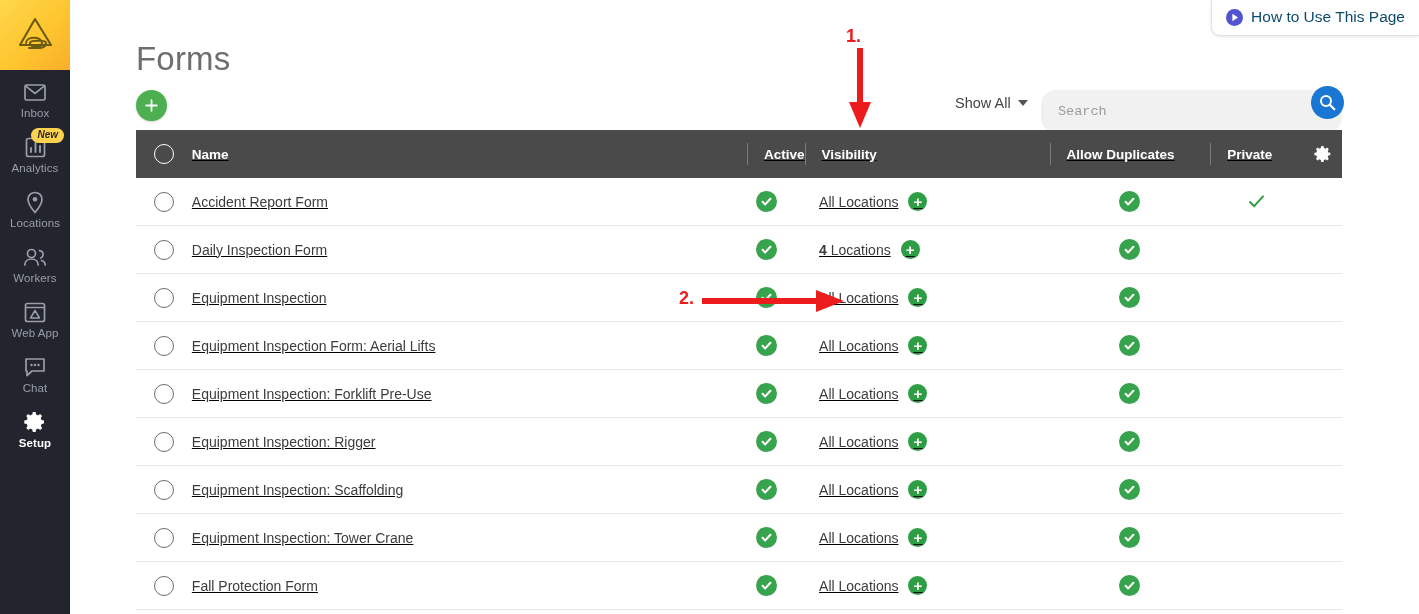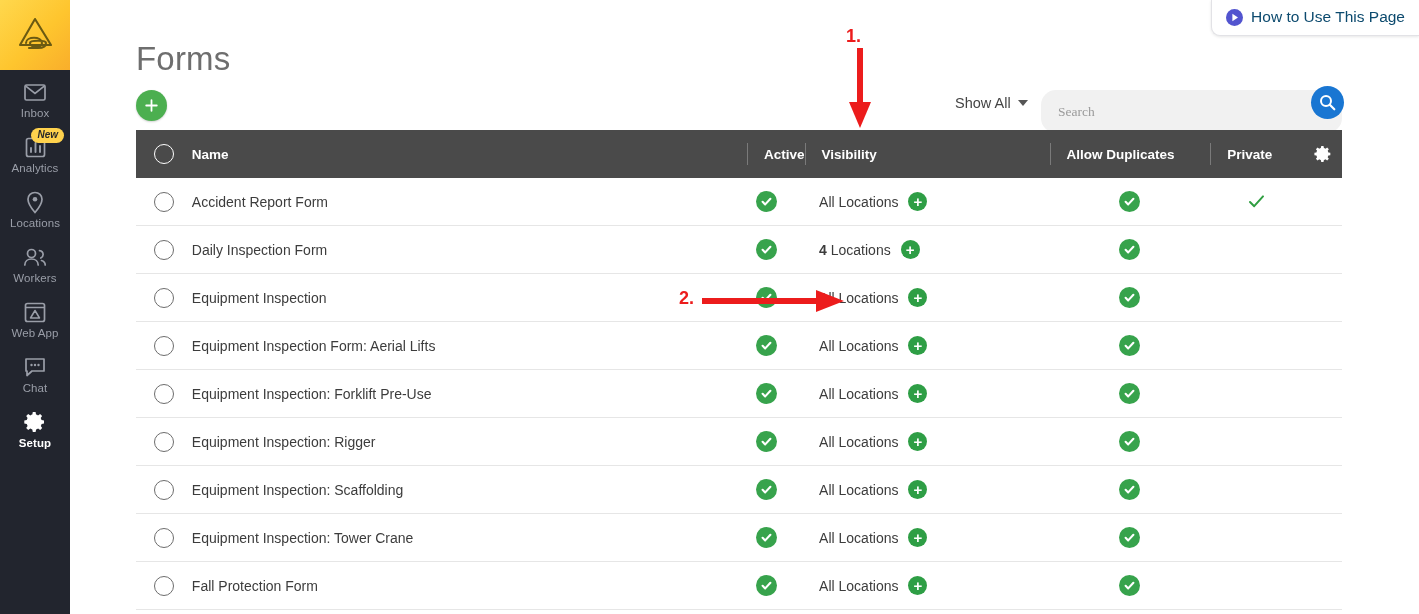--- a/index.html
+++ b/index.html
@@ -72,32 +72,32 @@
   }
   .caret-down {
     width:0; height:0; border-left:5px solid transparent; border-right:5px solid transparent;
     border-top:6px solid #555;
   }
   #search-wrap { position:absolute; left:1041px; top:90px; width:301px; height:29px; }
   #search-input {
     width:301px; height:43px; border:none; outline:none;
     background:#f1f1f1; border-radius:15px;
     padding:0 42px 0 17px; font-size:13.5px; color:#6d28d9;
-    font-family:Liberation Serif, serif;
+    font-family:Liberation Mono, monospace;
   }
   #search-input::placeholder { color:#9b9b9b; }
   #search-btn {
     position:absolute; right:-2px; top:-4px;
     width:33px; height:33px; border-radius:50%;
     background:#1976d2; display:flex; align-items:center; justify-content:center;
     cursor:pointer;
   }
 
   
-  #table { position:absolute; left:136px; top:130px; width:1206px; }
+  #table { position:absolute; left:136px; top:130px; width:1206px;text-decoration:underline; }
   .thead {
     height:48px; background:#4a4a4a; color:#fff;
     display:flex; align-items:center; font-size:13.5px; font-weight:bold;
   }
   .row {
     height:48px; background:#fff; display:flex; align-items:center;
     border-bottom:1px solid #e6e6e6; font-size:14px; color:#3c3c3c;
   }
   .row:first-of-type { border-top:none; }
   .c-radio { width:66px; display:flex; justify-content:center; align-items:center; }

